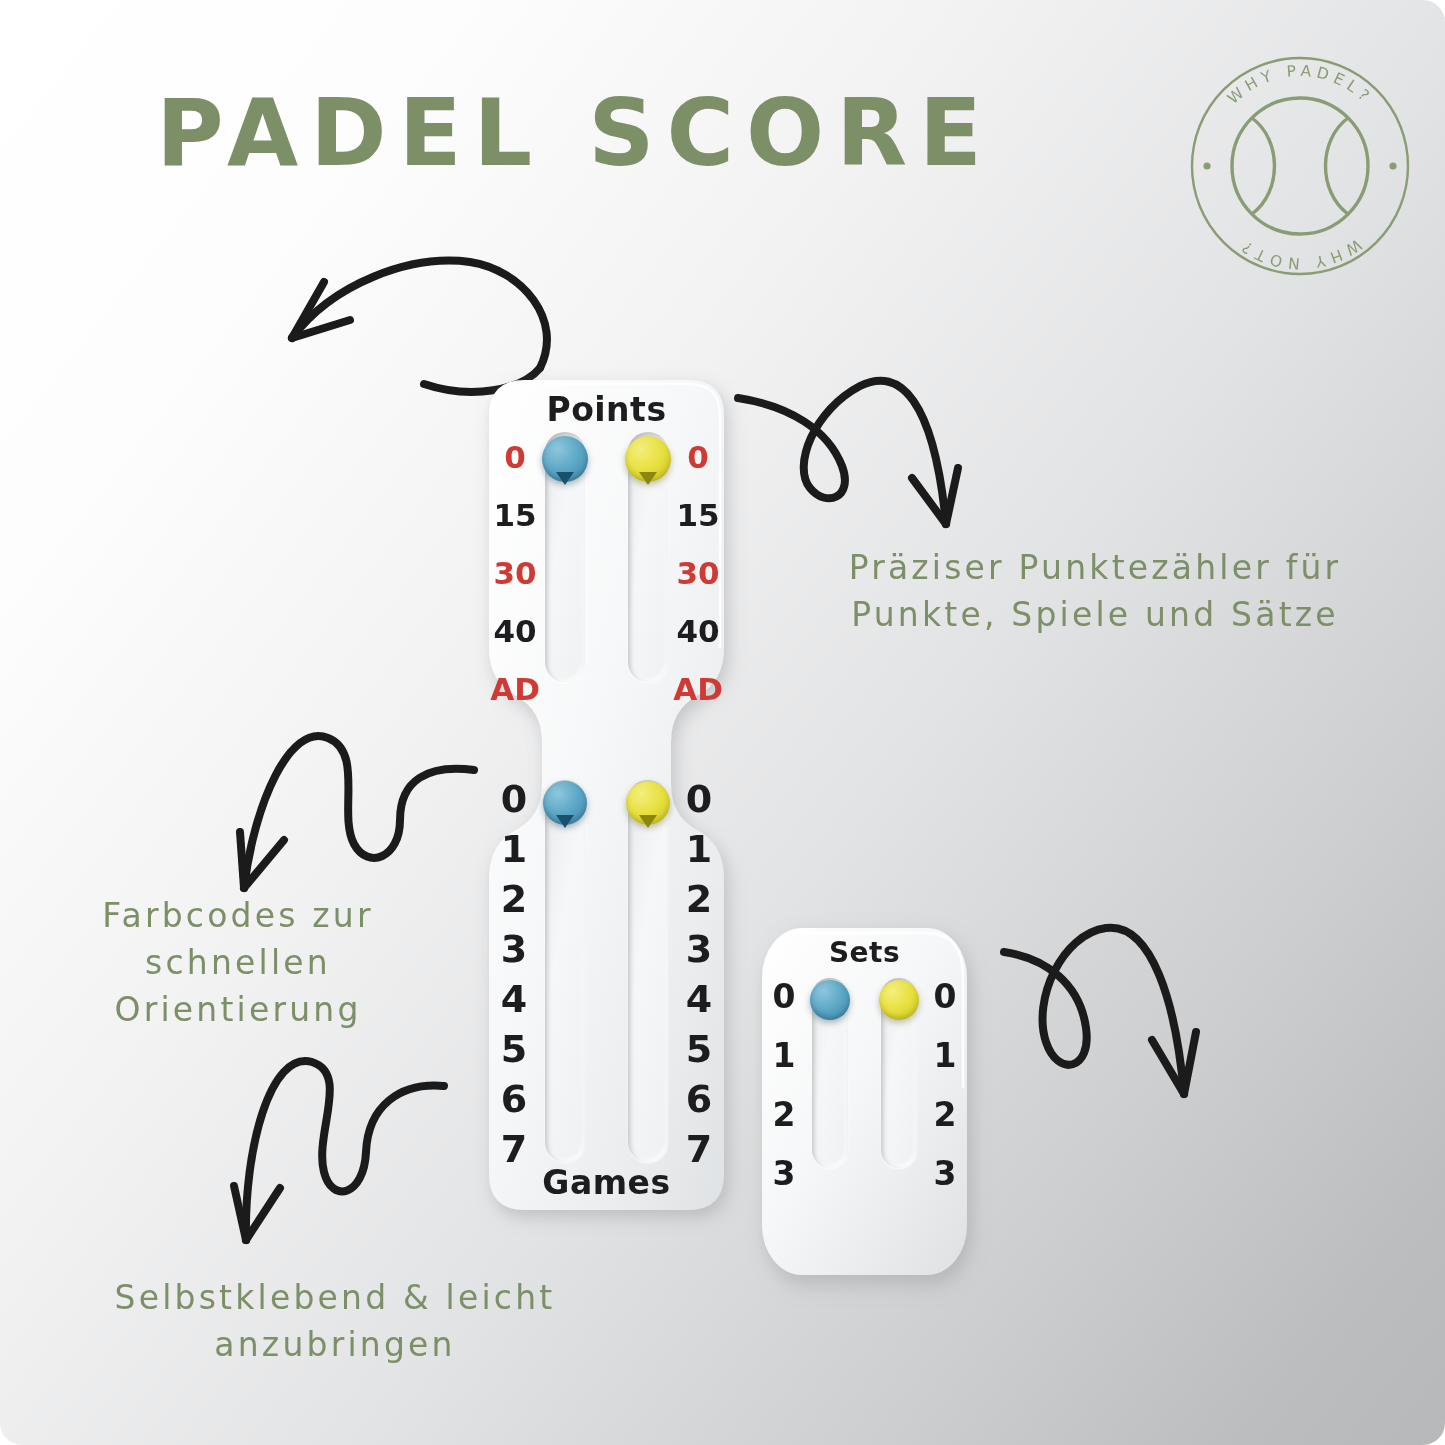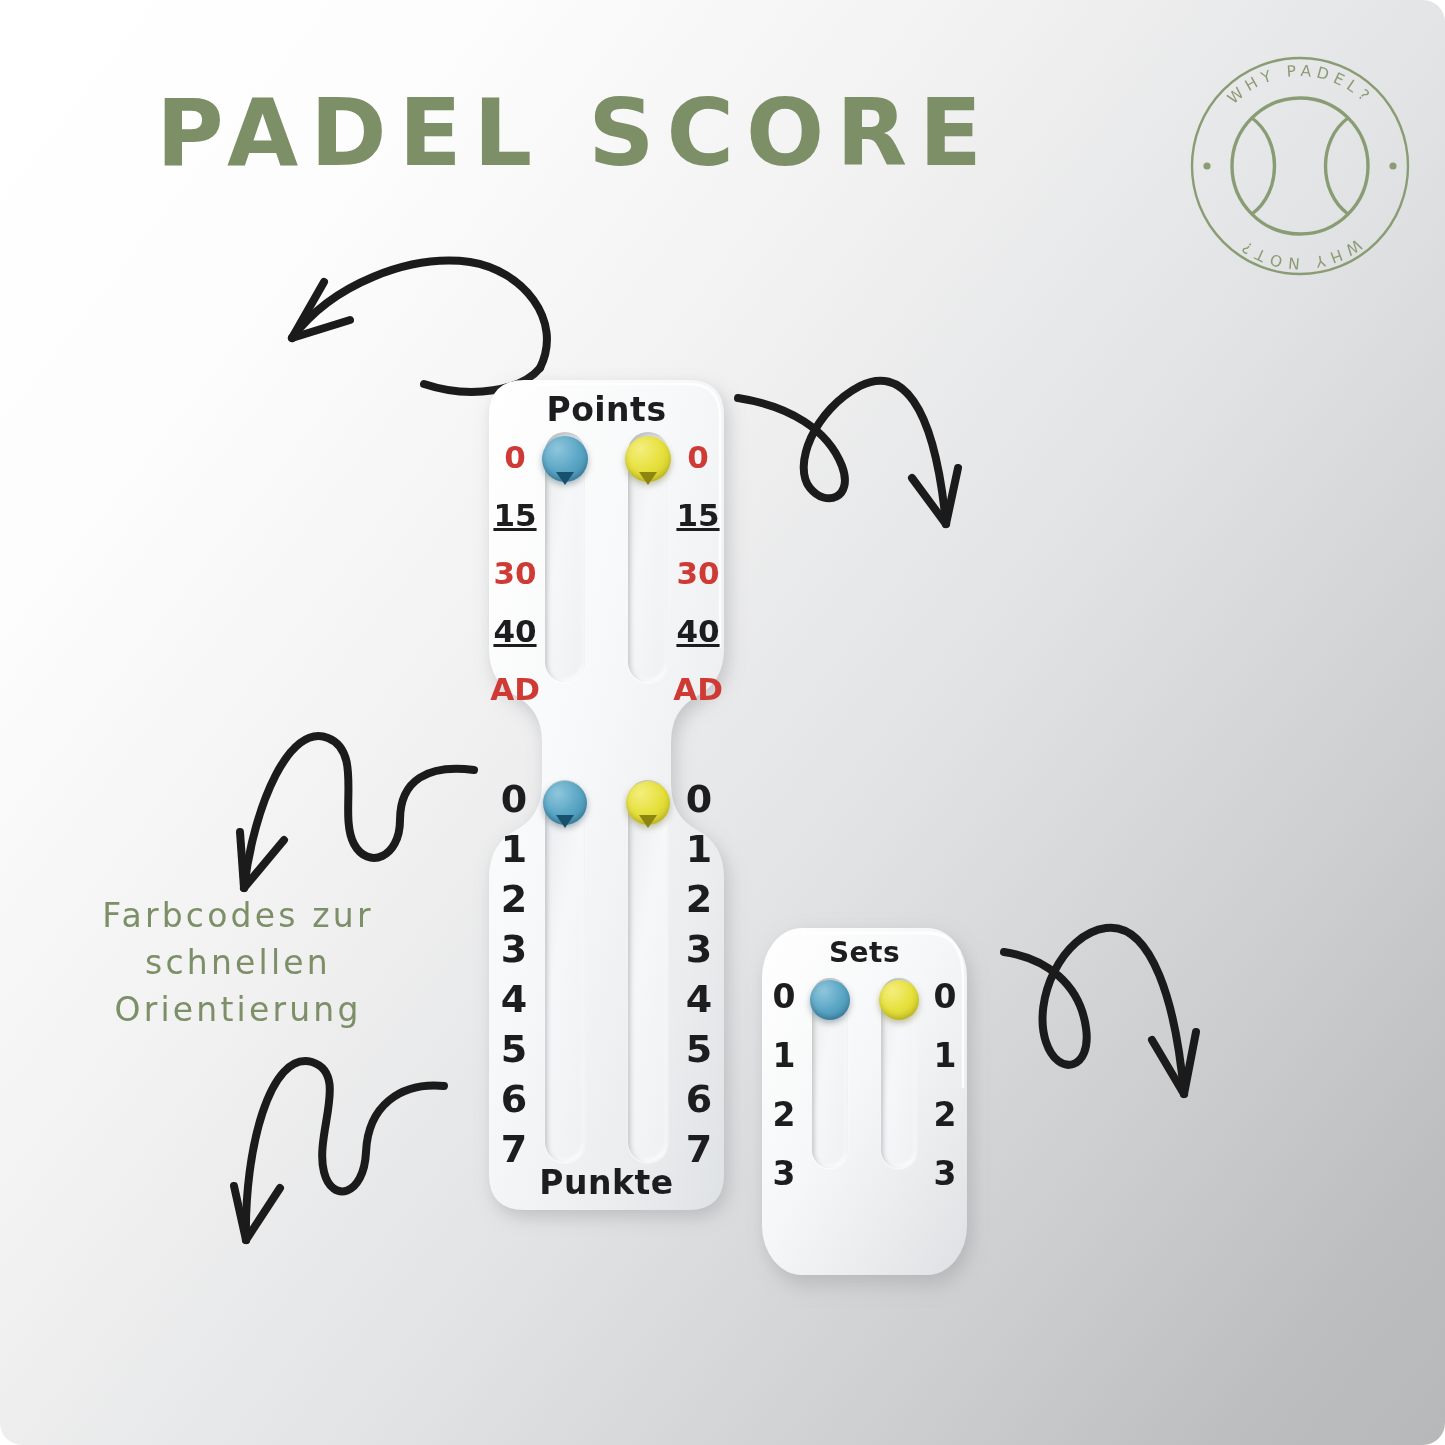--- a/index.html
+++ b/index.html
@@ -134,21 +134,21 @@
   .games-col span { margin-bottom: 12px; }
   #games-left  { left: 8px;  top: 400px; }
   #games-right { right: 8px; top: 400px; }
 
   .sets-col { width: 32px; font-size: 33px; }
   .sets-col span { margin-bottom: 26px; }
   #sets-left  { left: 6px;  top: 52px; }
   #sets-right { right: 6px; top: 52px; }
 
   .red  { color: #cf3b34; }
-  .dark { color: #1d1d1f; text-decoration: underline; }
+  .dark { color: #1d1d1f; }
 
   
   .track {
     position: absolute;
     border-radius: 40px;
     background: linear-gradient(100deg, #e9ebec 0%, #f6f7f8 40%, #eef0f1 100%);
     box-shadow: inset 2px 3px 5px rgba(125,130,136,0.45),
                 inset -2px -2px 4px rgba(255,255,255,0.95),
                 0 1px 2px rgba(255,255,255,0.9);
   }
@@ -243,23 +243,27 @@
 
   <div class="arrow" id="arrow-works">
     <svg width="270" height="240" viewBox="0 0 270 240">
       <path d="M 4 34 C 46 40, 80 66, 86 110 C 92 152, 58 160, 46 124
                C 32 82, 62 16, 106 10 C 152 4, 176 86, 184 176" stroke-width="8"></path>
       <path d="M 184 176 L 152 122" stroke-width="8"></path>
       <path d="M 184 176 L 196 114" stroke-width="8"></path>
     </svg>
   </div>
 
+  <div class="caption" id="cap-counter">Präziser Punktezähler für
+Punkte, Spiele und Sätze</div>
   <div class="caption" id="cap-color">Farbcodes zur
 schnellen
 Orientierung</div>
+  <div class="caption" id="cap-adhesive">Selbstklebend &amp; leicht
+anzubringen</div>
 
   <div id="device-main">
     <div class="device-body">
       <svg viewBox="0 0 235 830" preserveAspectRatio="none">
         <defs>
           <linearGradient id="shellGrad" x1="0" y1="0" x2="1" y2="1">
             <stop offset="0%" stop-color="#ffffff"></stop>
             <stop offset="42%" stop-color="#f7f8f9"></stop>
             <stop offset="78%" stop-color="#eaecee"></stop>
             <stop offset="100%" stop-color="#dfe2e4"></stop>
@@ -344,21 +348,21 @@
     <div class="track" style="left:56px; top:400px; width:40px; height:382px;"></div>
     <div class="track" style="left:139px; top:400px; width:40px; height:382px;"></div>
 
     <div class="knob knob-blue" style="left:54px; top:401px; width:44px; height:44px;">
       <div class="knob-tail tail-blue" style="left:13px; top:34px;"></div>
     </div>
     <div class="knob knob-yellow" style="left:137px; top:401px; width:44px; height:44px;">
       <div class="knob-tail tail-yellow" style="left:13px; top:34px;"></div>
     </div>
 
-    <div class="section-title" id="title-games">Punkte</div>
+    <div class="section-title" id="title-games">Games</div>
   </div>
 
   <div id="device-sets">
     <div class="device-body">
       <svg viewBox="0 0 205 282" preserveAspectRatio="none">
         <defs>
           <linearGradient id="shellGrad2" x1="0" y1="0" x2="1" y2="1">
             <stop offset="0%" stop-color="#ffffff"></stop>
             <stop offset="45%" stop-color="#f6f7f8"></stop>
             <stop offset="100%" stop-color="#dee1e3"></stop>

